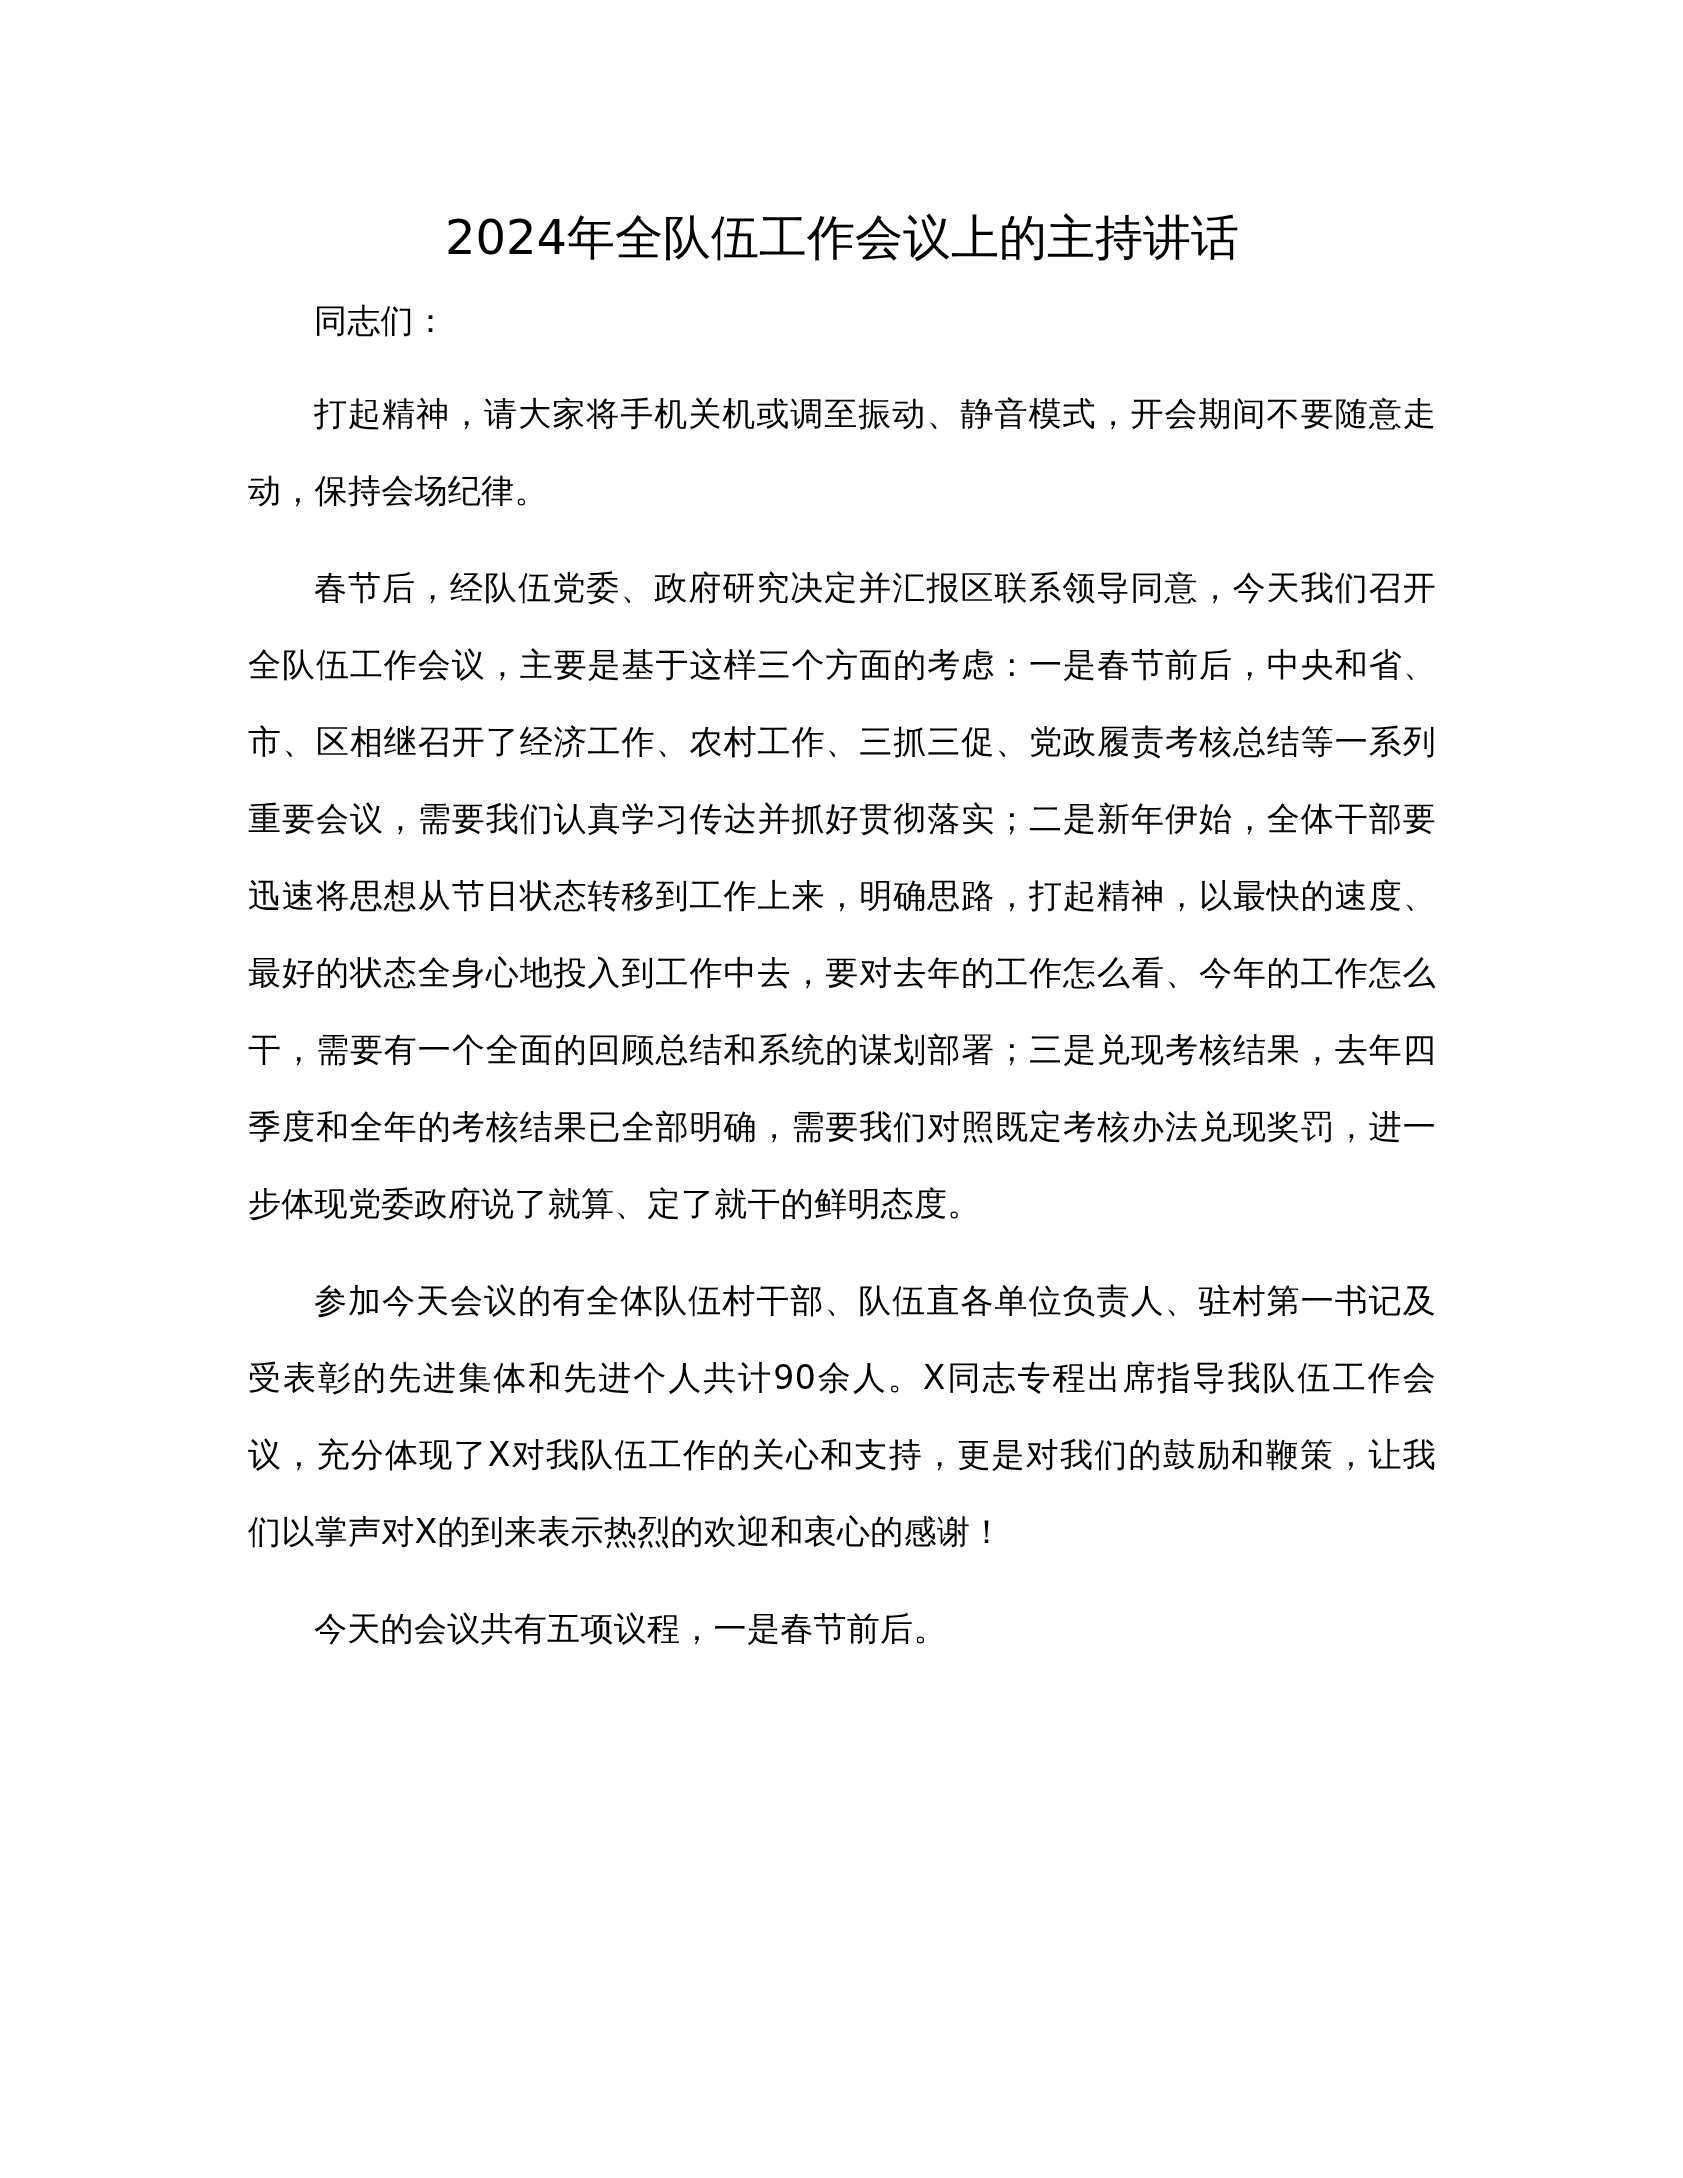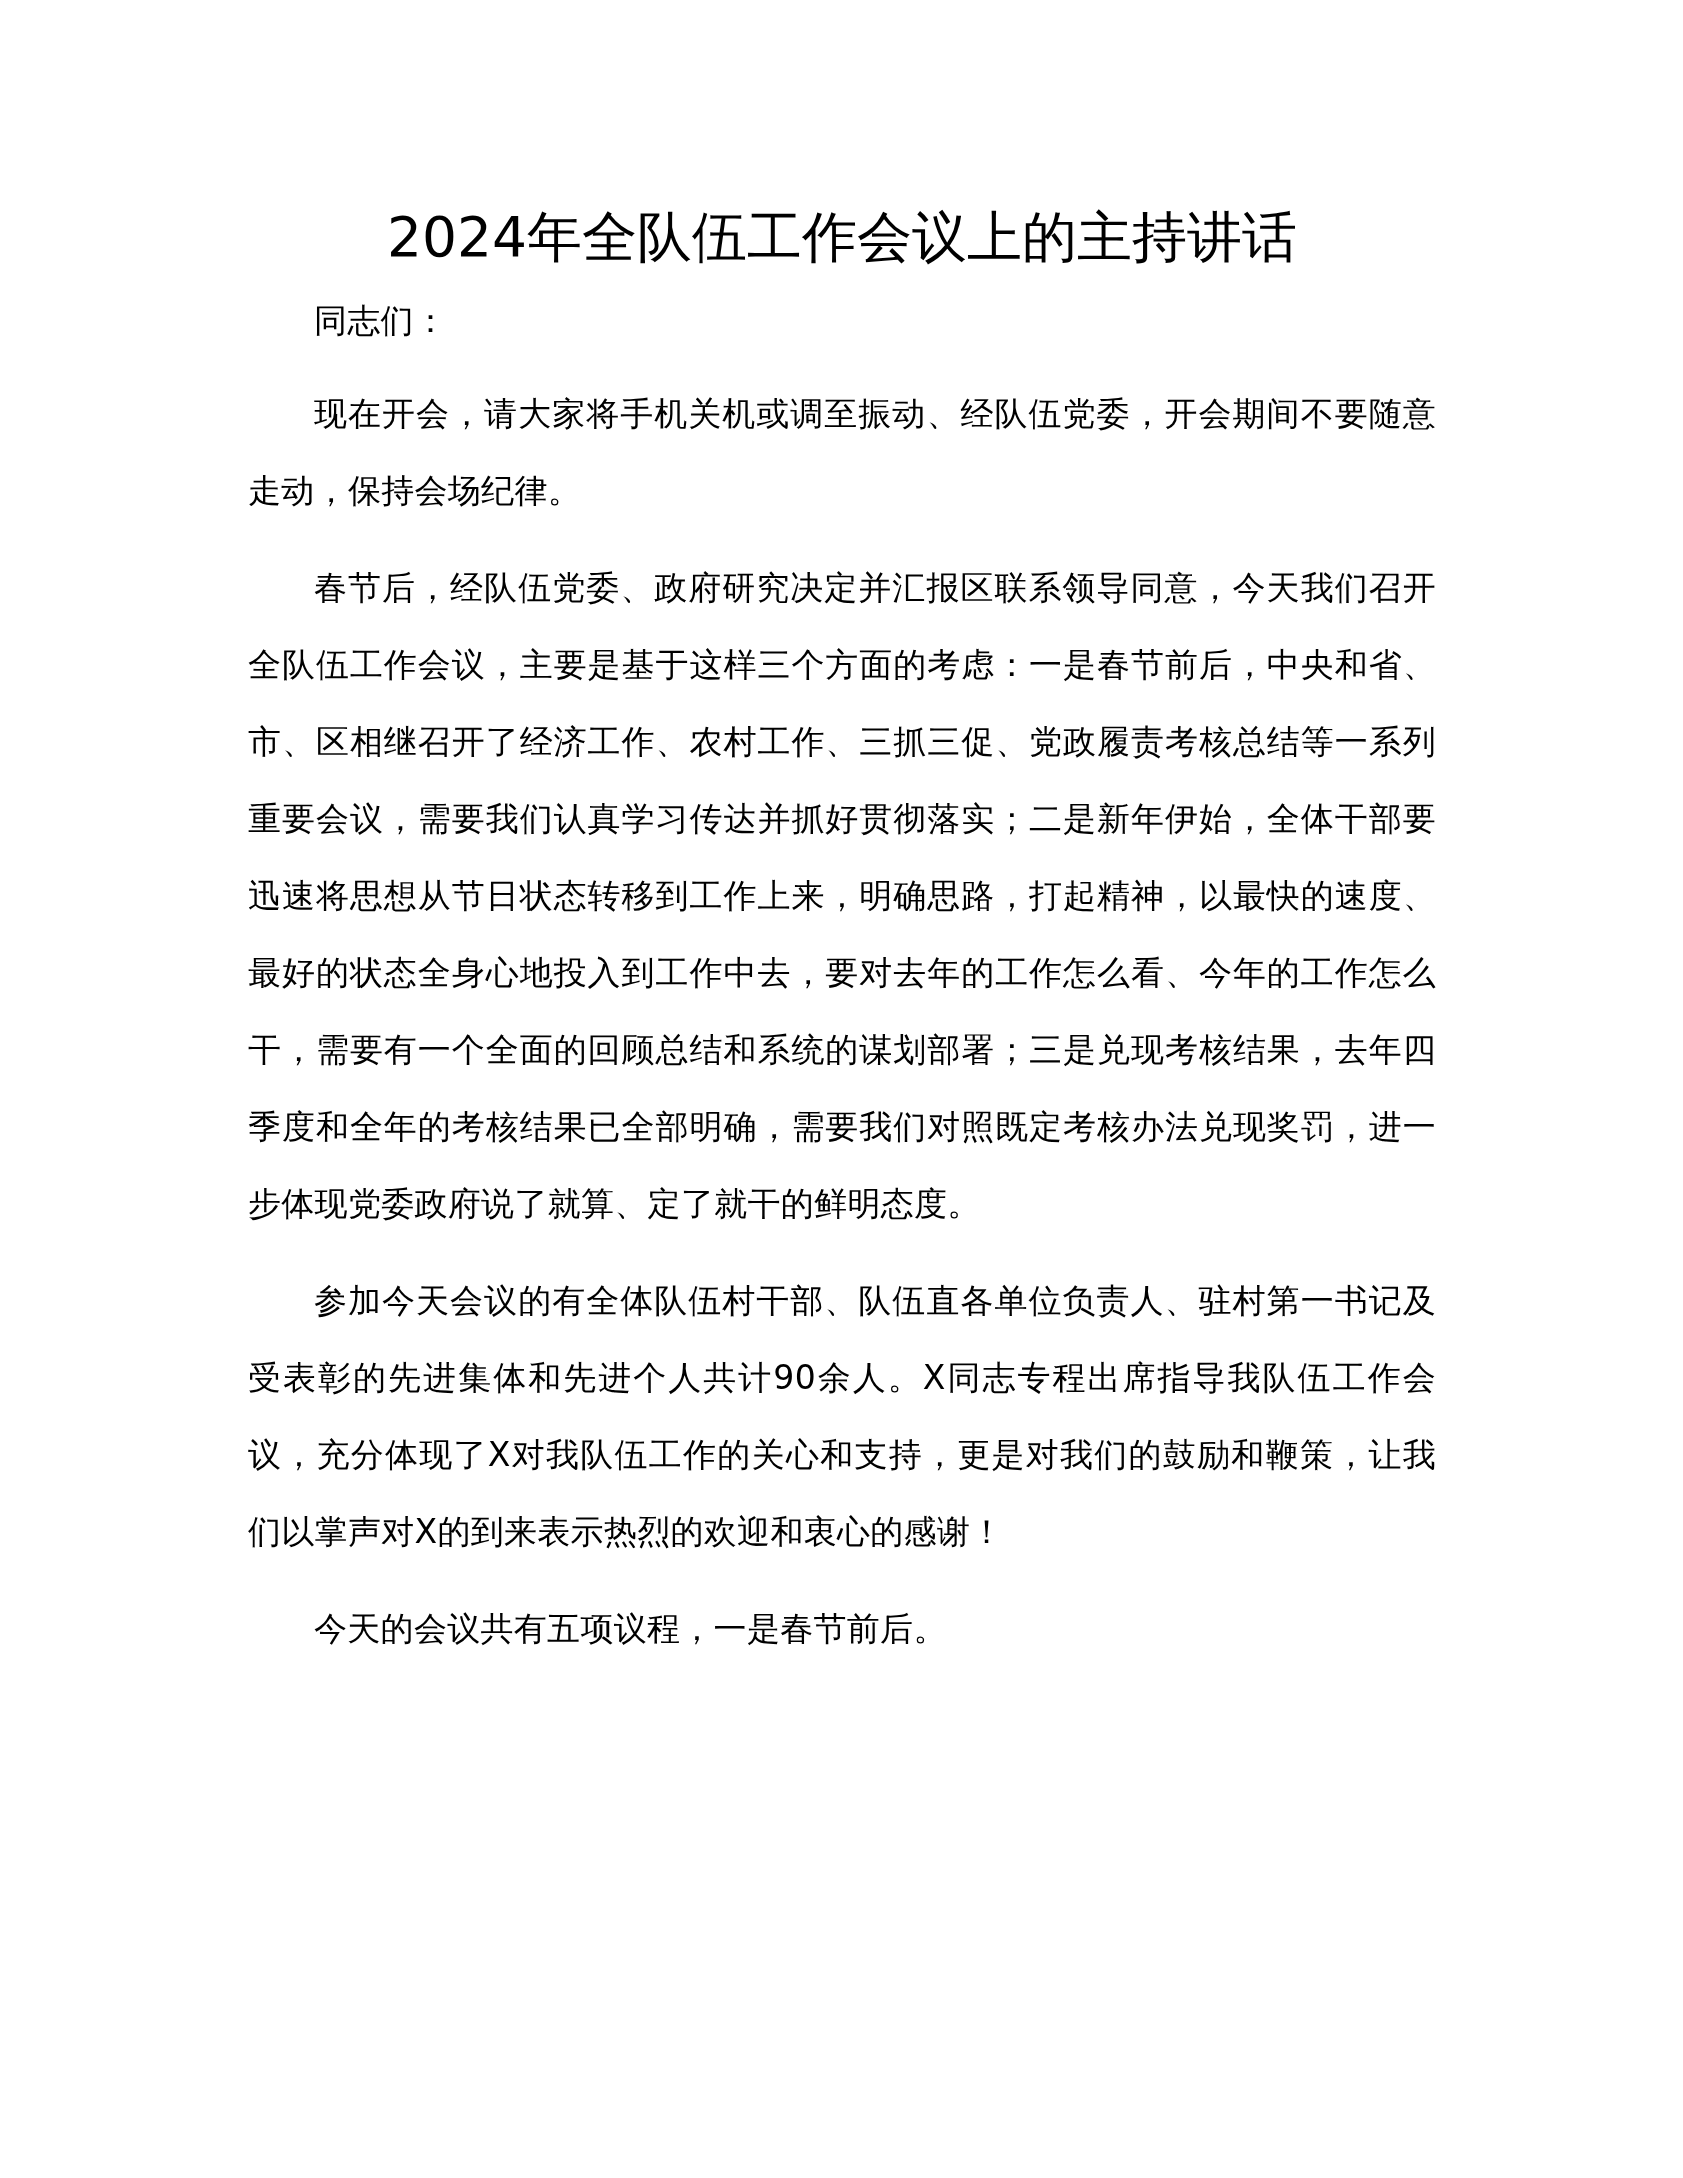--- a/index.html
+++ b/index.html
@@ -6,35 +6,35 @@
   body { width: 1683px; height: 2178px; position: relative; overflow: hidden; }
   .page {
     position: absolute; left: 0; top: 0; width: 1683px; height: 2178px; background: #fff;
   }
   .content {
     position: absolute; left: 248px; top: 203px; width: 1188px;
     font-family: "DejaVu Sans", "Liberation Sans", sans-serif;
     color: #000;
   }
   .title {
-    text-align: center; font-size: 55px; line-height: 69px; margin: 0 0 10px 0;
+    text-align: center; font-size: 48px; line-height: 69px; margin: 0 0 10px 0;
     font-weight: normal; letter-spacing: 0px;
   }
   .para {
     font-size: 33px; line-height: 77px; margin: 0 0 20px 0;
     text-align: justify; text-indent: 2em; letter-spacing: 0.3px;
   }
   .para.salutation { margin-bottom: 16px; }
 </style>
 </head>
 <body>
 
 <div class="page">
   <div class="content">
     <h1 class="title">2024年全队伍工作会议上的主持讲话</h1>
     <p class="para salutation">同志们：</p>
-    <p class="para">现在开会，请大家将手机关机或调至振动、经队伍党委，开会期间不要随意走动，保持会场纪律。</p>
+    <p class="para">打起精神，请大家将手机关机或调至振动、静音模式，开会期间不要随意走动，保持会场纪律。</p>
     <p class="para">春节后，经队伍党委、政府研究决定并汇报区联系领导同意，今天我们召开全队伍工作会议，主要是基于这样三个方面的考虑：一是春节前后，中央和省、市、区相继召开了经济工作、农村工作、三抓三促、党政履责考核总结等一系列重要会议，需要我们认真学习传达并抓好贯彻落实；二是新年伊始，全体干部要迅速将思想从节日状态转移到工作上来，明确思路，打起精神，以最快的速度、最好的状态全身心地投入到工作中去，要对去年的工作怎么看、今年的工作怎么干，需要有一个全面的回顾总结和系统的谋划部署；三是兑现考核结果，去年四季度和全年的考核结果已全部明确，需要我们对照既定考核办法兑现奖罚，进一步体现党委政府说了就算、定了就干的鲜明态度。</p>
     <p class="para">参加今天会议的有全体队伍村干部、队伍直各单位负责人、驻村第一书记及受表彰的先进集体和先进个人共计90余人。X同志专程出席指导我队伍工作会议，充分体现了X对我队伍工作的关心和支持，更是对我们的鼓励和鞭策，让我们以掌声对X的到来表示热烈的欢迎和衷心的感谢！</p>
     <p class="para">今天的会议共有五项议程，一是春节前后。</p>
   </div>
 </div>
 
 
 </body></html>

